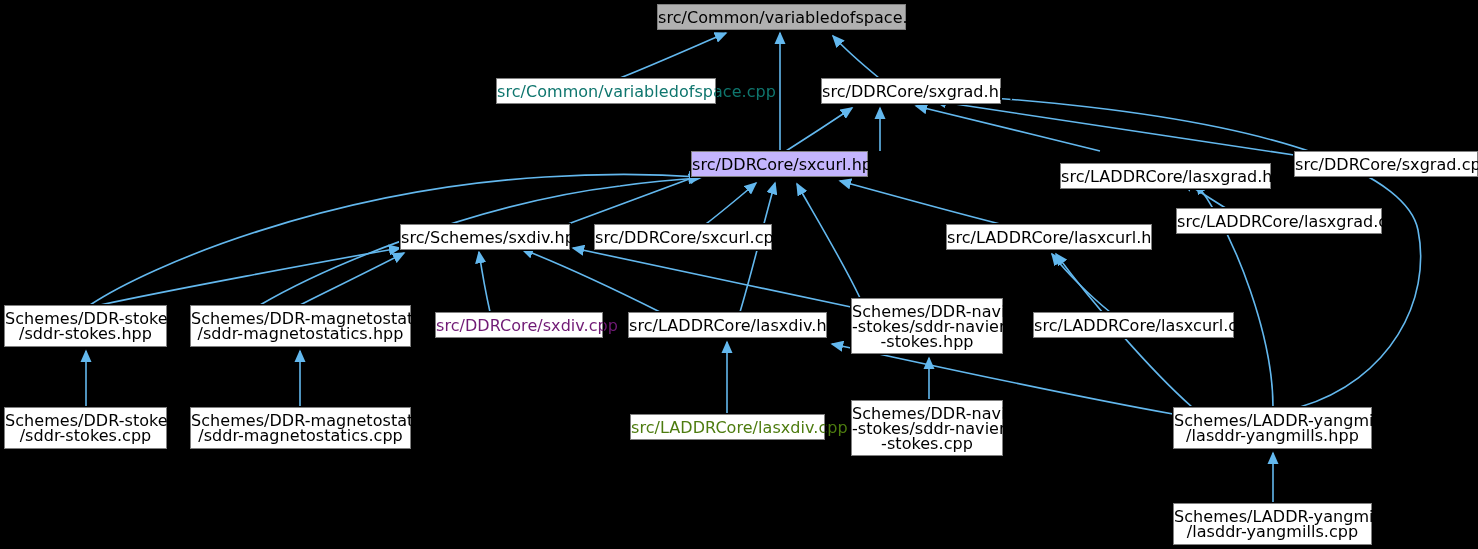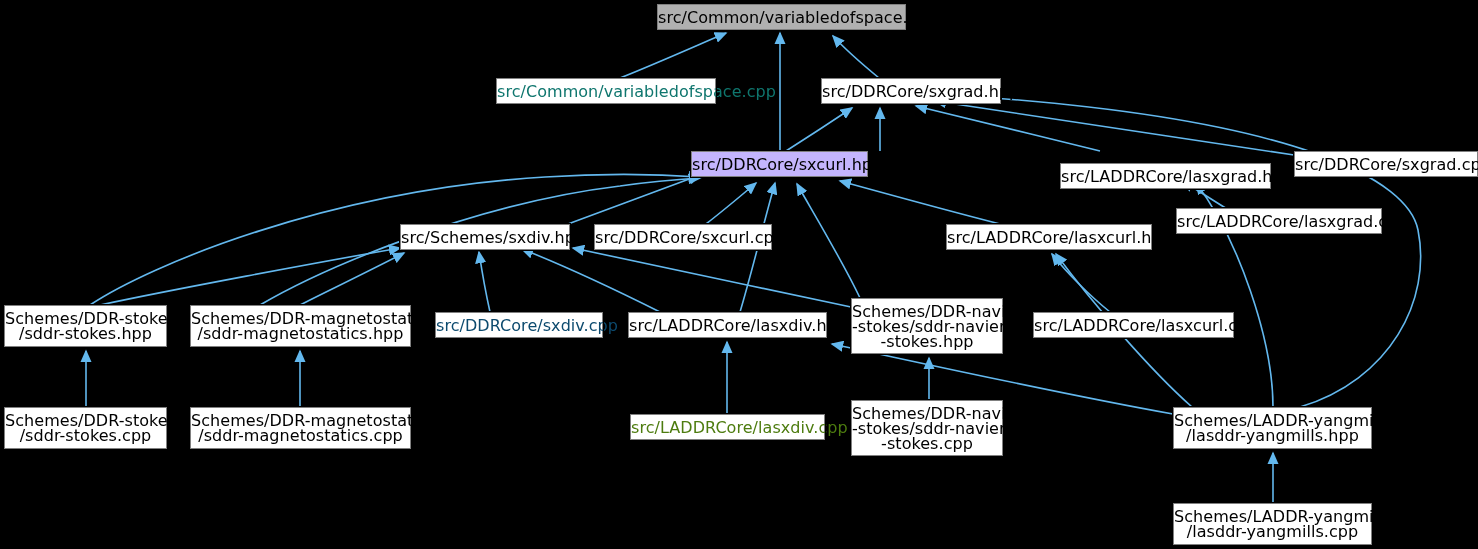--- a/index.html
+++ b/index.html
@@ -98,21 +98,21 @@
       <div class="node" title="src/LADDRCore/lasxgrad.hpp" style="left: 1060px; top: 151px; width: 211px; height: 26px; background: rgb(255, 255, 255); border-color: rgb(128, 128, 128); color: rgb(0, 0, 0); margin-top: 12px;"><span class="node-label">src/LADDRCore/lasxgrad.hpp</span></div>
       <div class="node" title="src/DDRCore/sxgrad.cpp" style="left: 1294px; top: 151px; width: 184px; height: 26px; background: rgb(255, 255, 255); border-color: rgb(128, 128, 128); color: rgb(0, 0, 0);"><span class="node-label">src/DDRCore/sxgrad.cpp</span></div>
       <div class="node" title="src/DDRCore/sxdiv.hpp" style="left: 400px; top: 224px; width: 170px; height: 26px; background: rgb(255, 255, 255); border-color: rgb(128, 128, 128); color: rgb(0, 0, 0);"><span class="node-label">src/Schemes/sxdiv.hpp</span></div>
       <div class="node" title="src/DDRCore/sxcurl.cpp" style="left: 594px; top: 224px; width: 178px; height: 26px; background: rgb(255, 255, 255); border-color: rgb(128, 128, 128); color: rgb(0, 0, 0);"><span class="node-label">src/DDRCore/sxcurl.cpp</span></div>
       <div class="node" title="src/LADDRCore/lasxcurl.hpp" style="left: 946px; top: 224px; width: 206px; height: 26px; background: rgb(255, 255, 255); border-color: rgb(128, 128, 128); color: rgb(0, 0, 0);"><span class="node-label">src/LADDRCore/lasxcurl.hpp</span></div>
       <div class="node" title="src/LADDRCore/lasxgrad.cpp" style="left: 1176px; top: 208px; width: 206px; height: 26px; background: rgb(255, 255, 255); border-color: rgb(128, 128, 128); color: rgb(0, 0, 0);"><span class="node-label">src/LADDRCore/lasxgrad.cpp</span></div>
       <div class="node" title="Schemes/DDR-stokes/sddr-stokes.hpp" style="left: 4px; top: 305px; width: 163px; height: 42px; background: rgb(255, 255, 255); border-color: rgb(128, 128, 128); color: rgb(0, 0, 0);"><span class="node-label">Schemes/DDR-stokes
 /sddr-stokes.hpp</span></div>
       <div class="node" title="Schemes/DDR-magnetostatics/sddr-magnetostatics.hpp" style="left: 190px; top: 305px; width: 221px; height: 42px; background: rgb(255, 255, 255); border-color: rgb(128, 128, 128); color: rgb(0, 0, 0);"><span class="node-label">Schemes/DDR-magnetostatics
 /sddr-magnetostatics.hpp</span></div>
-      <div class="node" title="src/DDRCore/sxdiv.cpp" style="left: 435px; top: 312px; width: 168px; height: 26px; background: rgb(255, 255, 255); border-color: rgb(128, 128, 128); color: #0c4a6e;"><span class="node-label">src/DDRCore/sxdiv.cpp</span></div>
+      <div class="node" title="src/DDRCore/sxdiv.cpp" style="left: 435px; top: 312px; width: 168px; height: 26px; background: rgb(255, 255, 255); border-color: rgb(128, 128, 128); color: #701a75;"><span class="node-label">src/DDRCore/sxdiv.cpp</span></div>
       <div class="node" title="src/LADDRCore/lasxdiv.hpp" style="left: 628px; top: 312px; width: 199px; height: 26px; background: rgb(255, 255, 255); border-color: rgb(128, 128, 128); color: rgb(0, 0, 0);"><span class="node-label">src/LADDRCore/lasxdiv.hpp</span></div>
       <div class="node" title="Schemes/DDR-navier-stokes/sddr-navier-stokes.hpp" style="left: 851px; top: 298px; width: 152px; height: 56px; background: rgb(255, 255, 255); border-color: rgb(128, 128, 128); color: rgb(0, 0, 0);"><span class="node-label">Schemes/DDR-navier
 -stokes/sddr-navier
 -stokes.hpp</span></div>
       <div class="node" title="src/LADDRCore/lasxcurl.cpp" style="left: 1033px; top: 312px; width: 201px; height: 26px; background: rgb(255, 255, 255); border-color: rgb(128, 128, 128); color: rgb(0, 0, 0);"><span class="node-label">src/LADDRCore/lasxcurl.cpp</span></div>
       <div class="node" title="Schemes/DDR-stokes/sddr-stokes.cpp" style="left: 4px; top: 407px; width: 163px; height: 42px; background: rgb(255, 255, 255); border-color: rgb(128, 128, 128); color: rgb(0, 0, 0);"><span class="node-label">Schemes/DDR-stokes
 /sddr-stokes.cpp</span></div>
       <div class="node" title="Schemes/DDR-magnetostatics/sddr-magnetostatics.cpp" style="left: 190px; top: 407px; width: 221px; height: 42px; background: rgb(255, 255, 255); border-color: rgb(128, 128, 128); color: rgb(0, 0, 0);"><span class="node-label">Schemes/DDR-magnetostatics
 /sddr-magnetostatics.cpp</span></div>
       <div class="node" title="src/LADDRCore/lasxdiv.cpp" style="left: 630px; top: 414px; width: 195px; height: 26px; background: rgb(255, 255, 255); border-color: rgb(128, 128, 128); color: #4d7c0f;"><span class="node-label">src/LADDRCore/lasxdiv.cpp</span></div>

